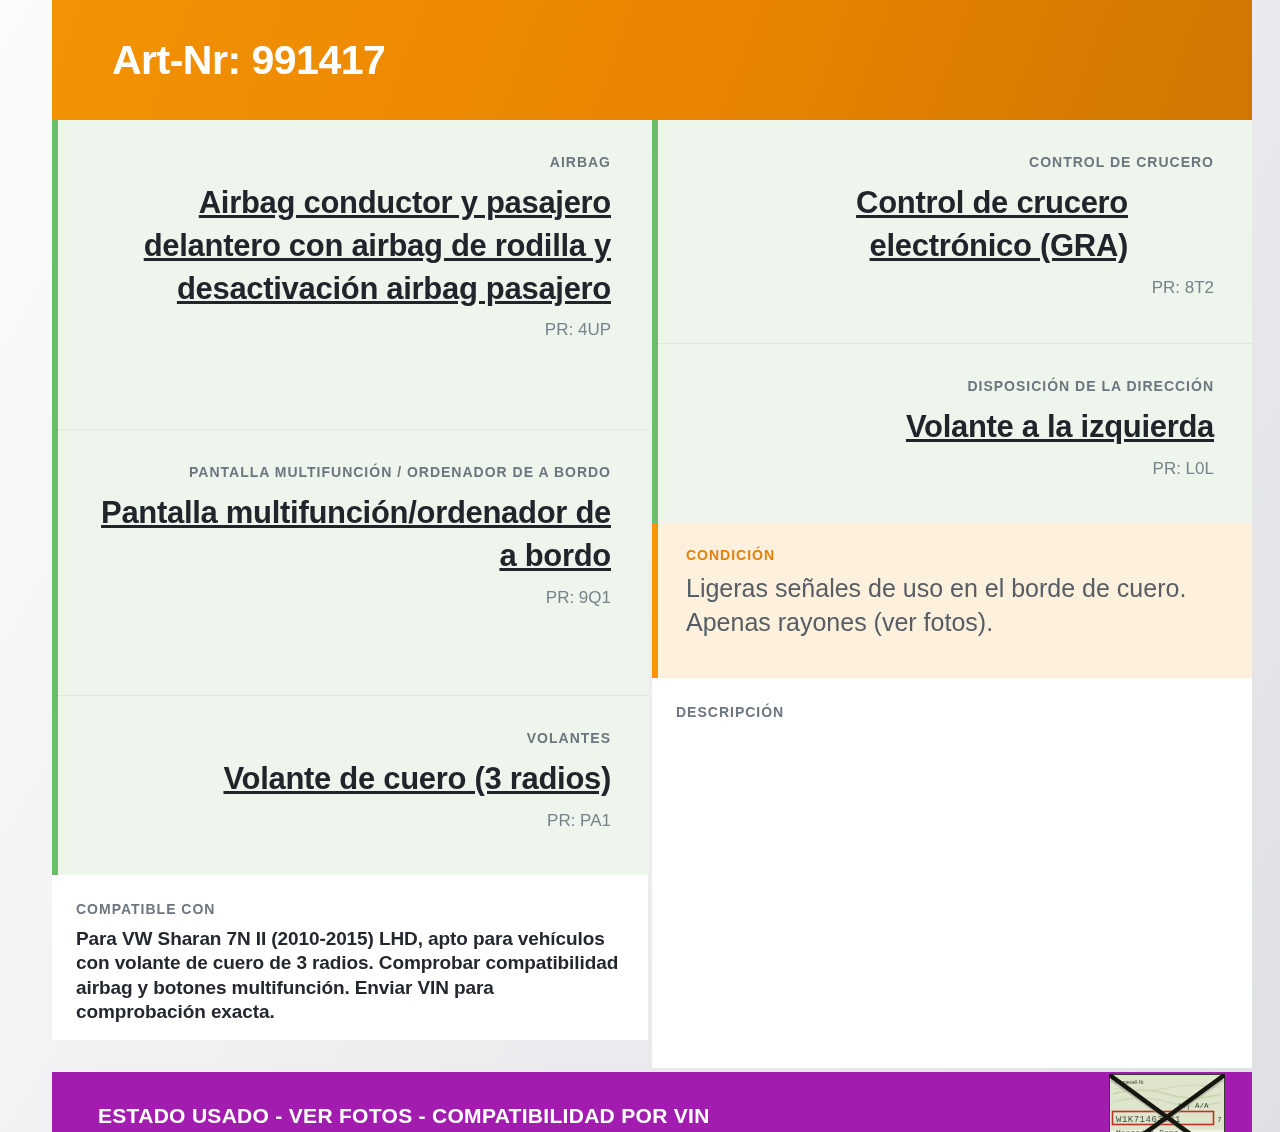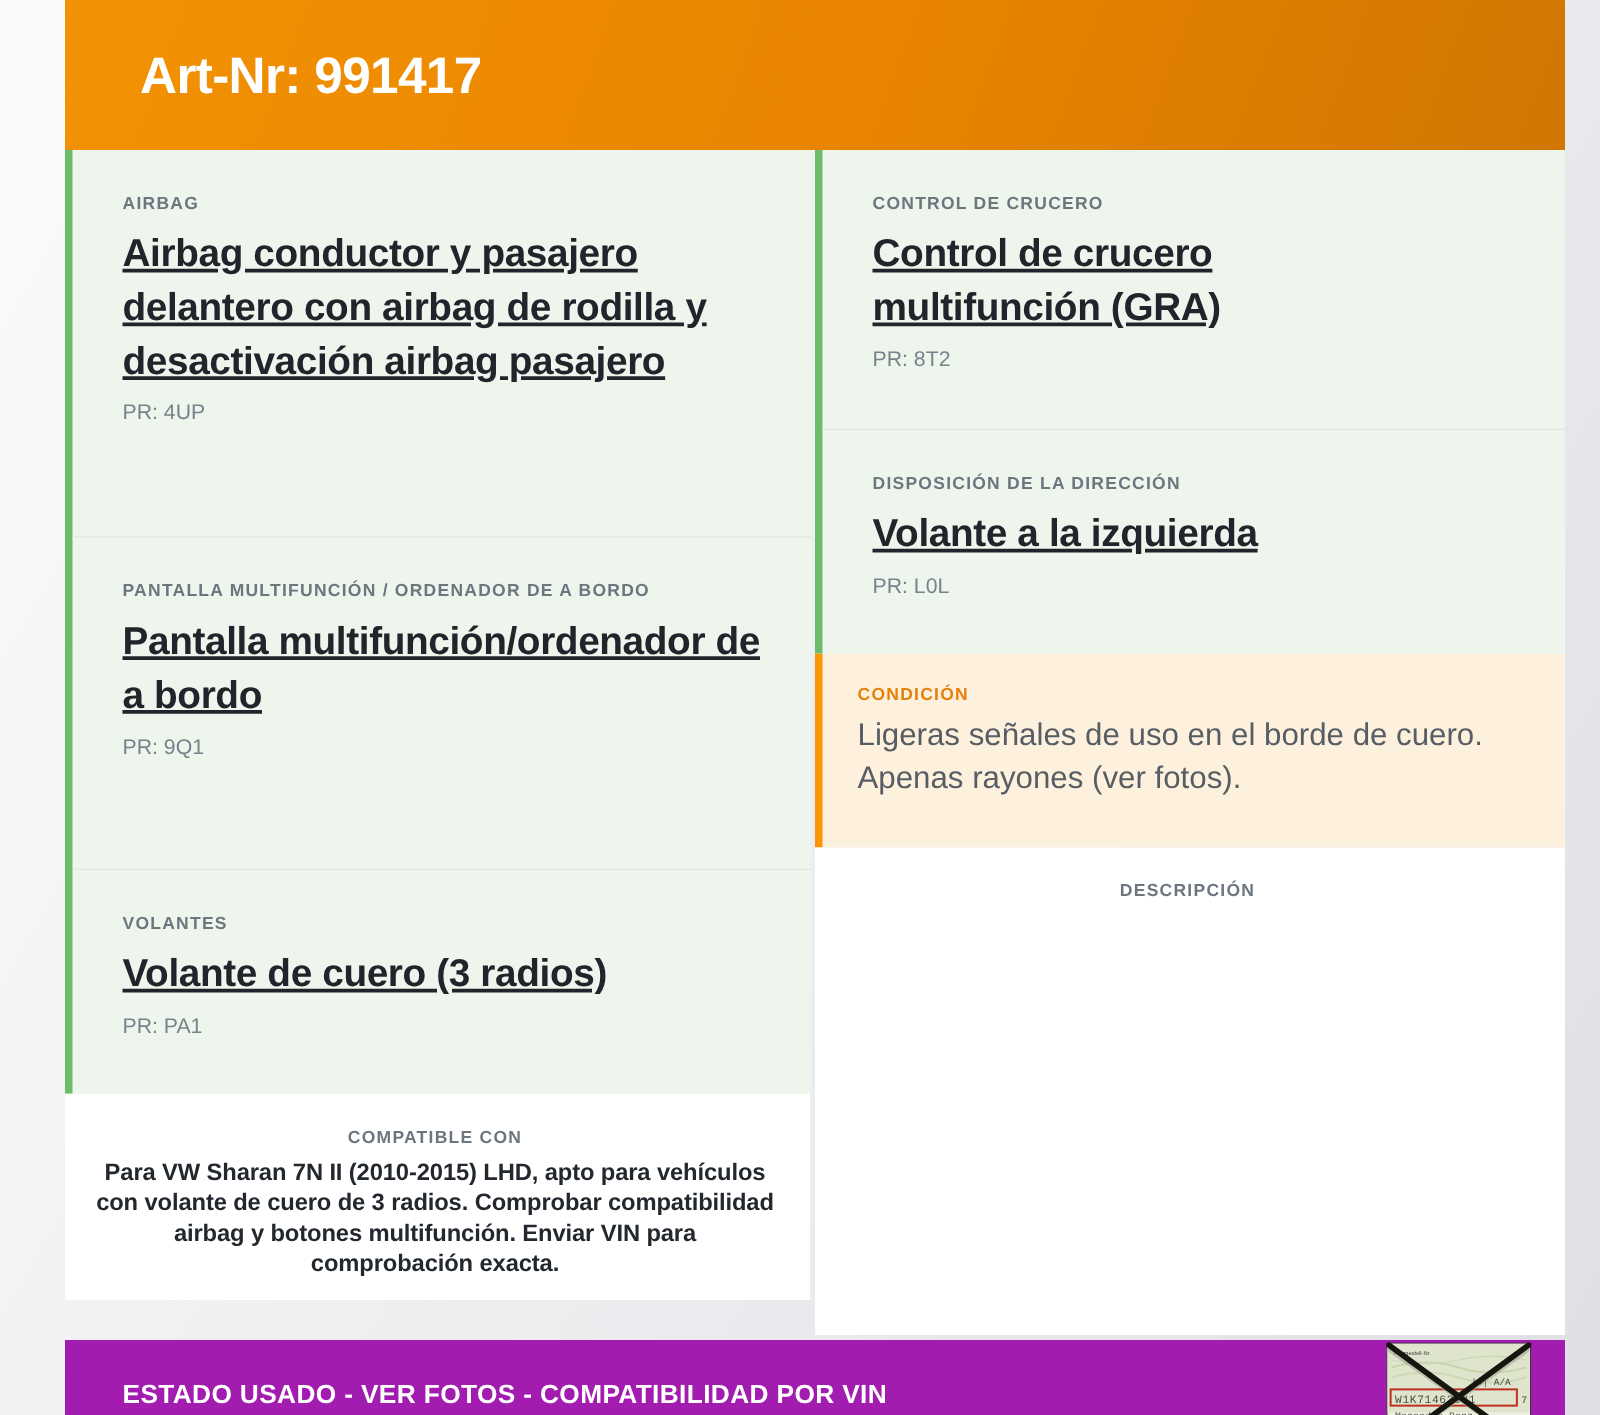--- a/index.html
+++ b/index.html
@@ -21,38 +21,38 @@
   .header h1 {
     color:#ffffff; font-size:41px; font-weight:bold; letter-spacing:-0.5px;
   }
 
   
   .cols { display:flex; }
   .col-left  { width:597px; margin-right:3px; }
   .col-right { width:600px; }
 
   .mint-group { background:#eef5ec; border-left:6px solid #6cbd6b; }
-  .sec { padding:34px 38px 0 40px; }
+  .sec { padding:34px 38px 0 40px;text-align:right; }
   .sec.divided { border-bottom:1px solid #e0e8df; }
 
   .sec-label, .w-label {
     font-size:14px; font-weight:bold; color:#6d757e;
     letter-spacing:1px; text-transform:uppercase;
   }
   .sec-title {
     margin-top:12px; font-size:31px; font-weight:bold; color:#20252b;
     line-height:1.38; letter-spacing:-0.3px;text-decoration:underline;
   }
   .sec-pr { margin-top:10px; font-size:17px; color:#78828b; }
 
   .h-l1 { height:310px; } .h-l2 { height:266px; } .h-l3 { height:179px; }
   .h-r1 { height:224px; } .h-r2 { height:179px; }
   .t-narrow { max-width:430px; }
 
-  .white-card { background:#ffffff; padding:26px 28px 0 24px;text-align:center; }
+  .white-card { background:#ffffff; padding:26px 28px 0 24px; }
   .h-compat { height:165px; border-right:1px solid #ececee; }
   .h-desc   { height:390px; }
   .w-body {
     margin-top:10px; font-size:19px; font-weight:bold; color:#23282e;
     line-height:1.28; letter-spacing:-0.1px; max-width:560px;
   }
 
   .condition-card {
     height:155px; background:#fdf0dc; border-left:6px solid #fb9504;
     padding:24px 30px 0 28px;
@@ -118,21 +118,21 @@
           <div class="w-label">COMPATIBLE CON</div>
           <div class="w-body">Para VW Sharan 7N II (2010-2015) LHD, apto para vehículos con volante de cuero de 3 radios. Comprobar compatibilidad airbag y botones multifunción. Enviar VIN para comprobación exacta.</div>
         </div>
       </div>
 
       <div class="col-right">
         <div class="mint-group">
 
           <div class="sec divided h-r1">
             <div class="sec-label">CONTROL DE CRUCERO</div>
-            <div class="sec-title t-narrow">Control de crucero multifunción (GRA)</div>
+            <div class="sec-title t-narrow">Control de crucero electrónico (GRA)</div>
             <div class="sec-pr">PR: 8T2</div>
           </div>
 
           <div class="sec h-r2">
             <div class="sec-label">DISPOSICIÓN DE LA DIRECCIÓN</div>
             <div class="sec-title">Volante a la izquierda</div>
             <div class="sec-pr">PR: L0L</div>
           </div>
 
         </div>

